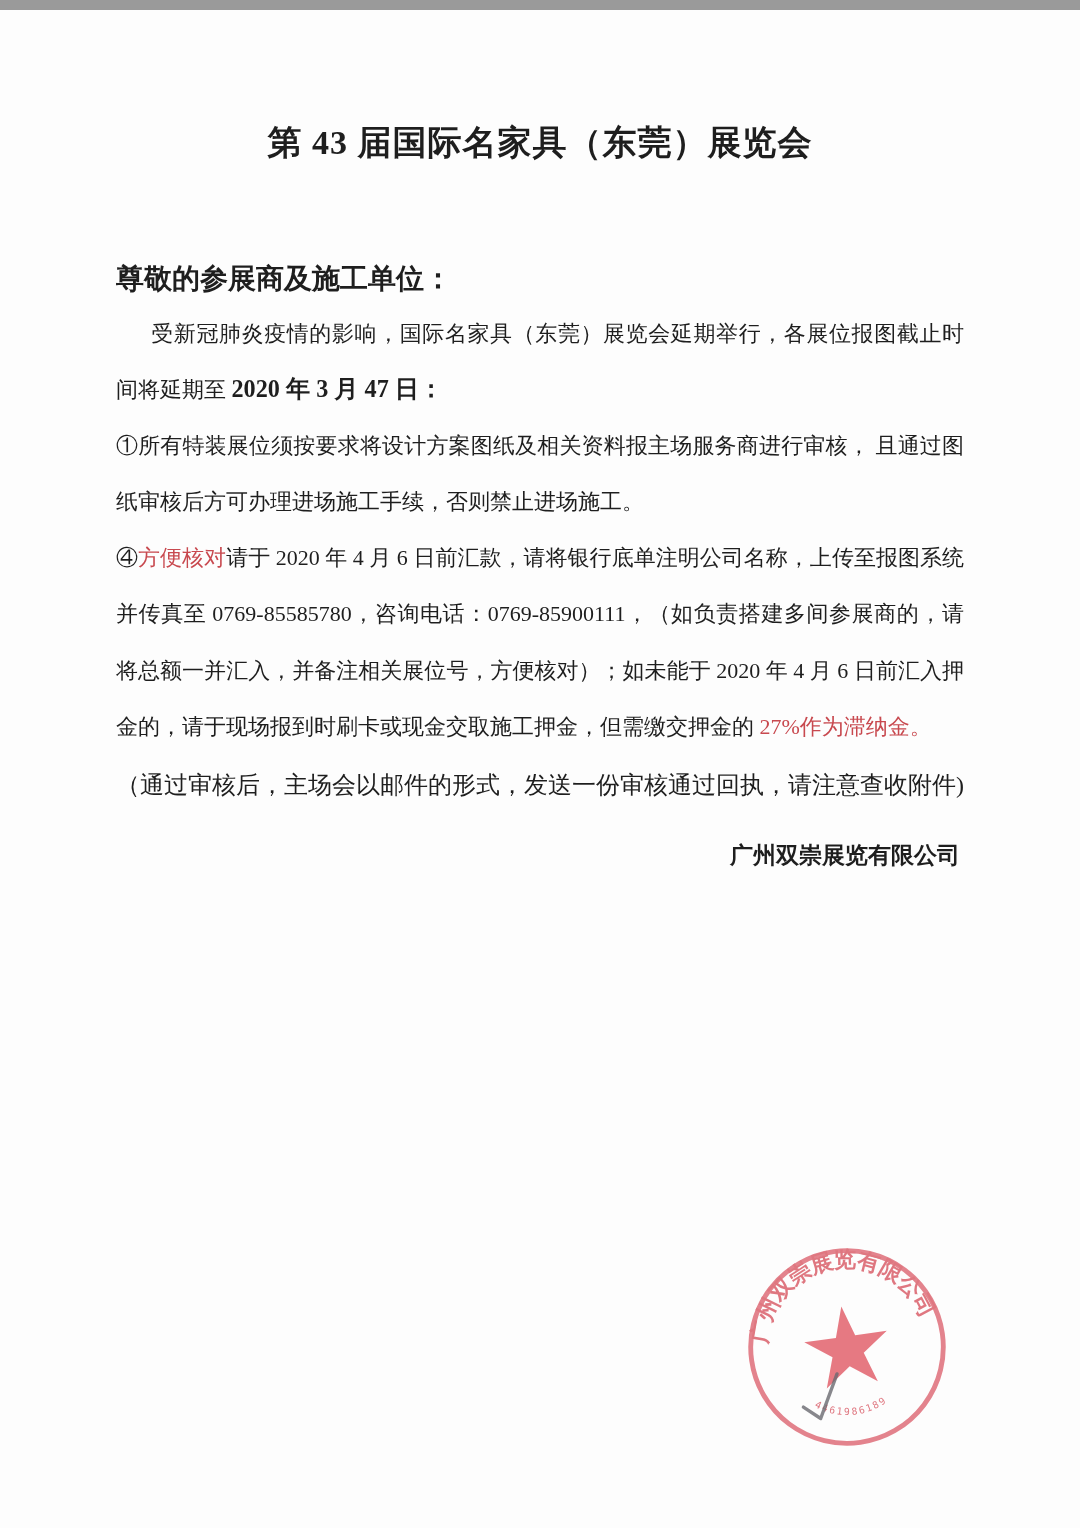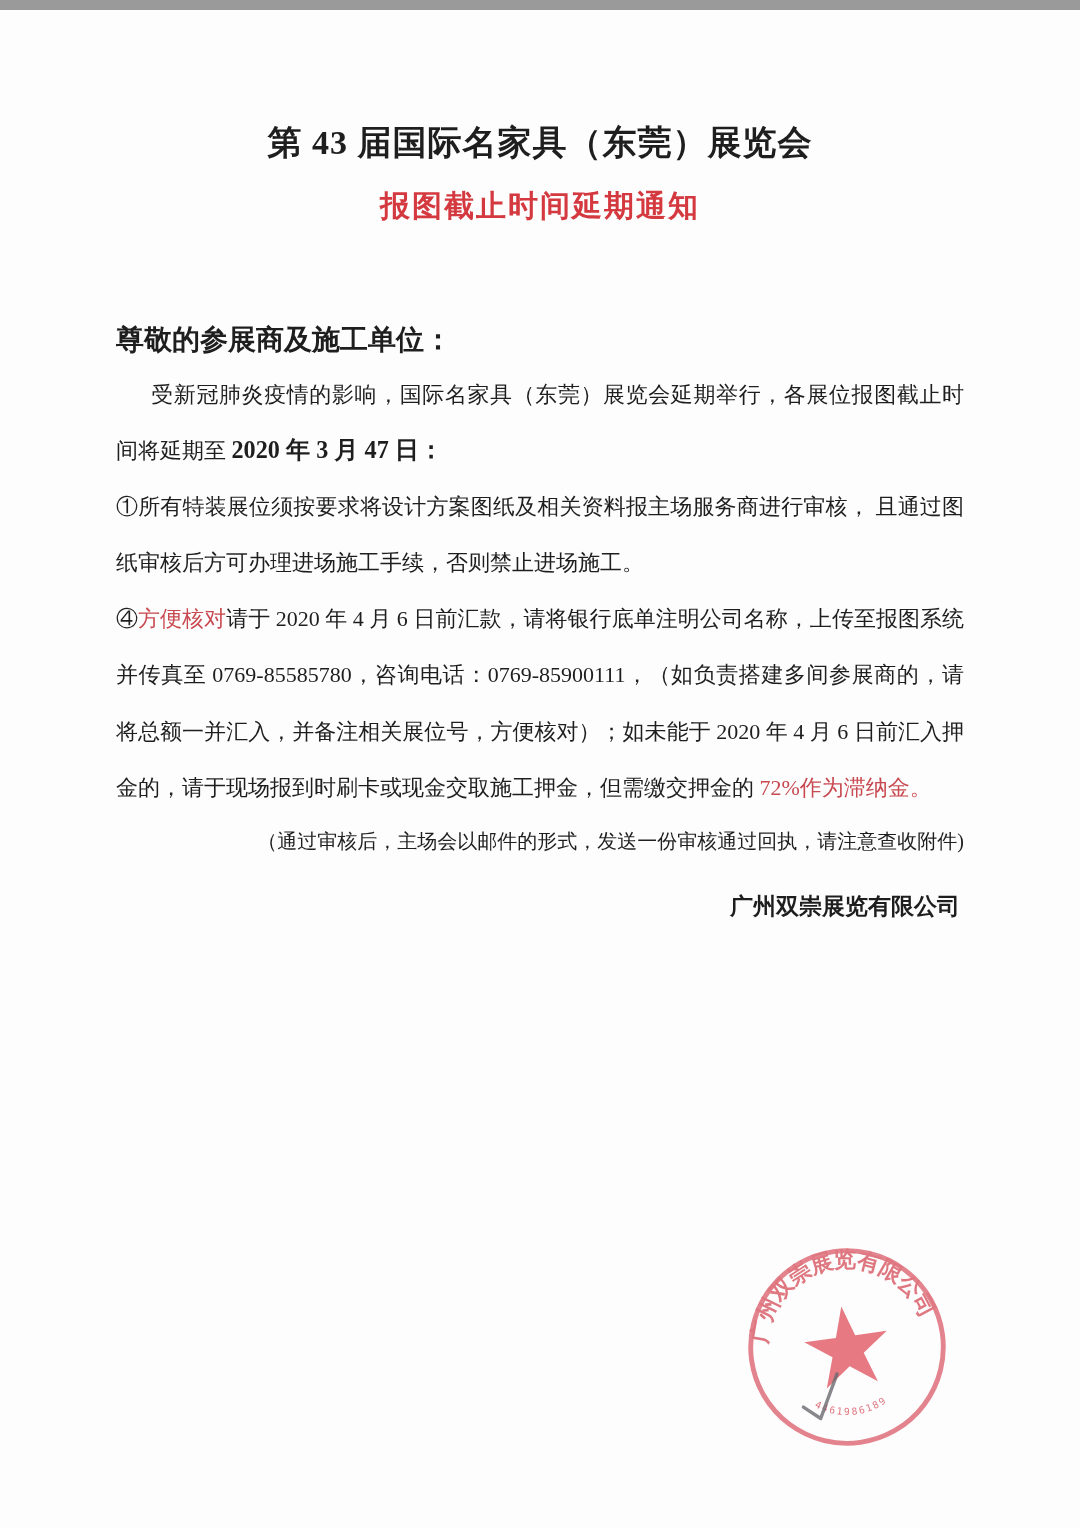--- a/index.html
+++ b/index.html
@@ -55,21 +55,21 @@
     text-indent:1.6em;
     margin-top:8px;
   }
   .seg{white-space:pre-wrap;}
   .seg.bold{font-weight:bold;}
   .seg.bold-md{font-weight:bold;font-size:1.1em;line-height:1.1;}
   .seg.bold-lg{font-weight:bold;font-size:1.27em;line-height:1.1;letter-spacing:1px;}
   .seg.red{color:var(--red-text);}
   .note-line{
     text-align:right;
-    font-size:20px;
+    font-size:24px;
     line-height:2.55;
     margin:0;
   }
   .sign-line1{
     text-align:right;
     font-weight:bold;
     font-size:22px;
     margin-top:62px;
     position:relative;
     z-index:2;
@@ -96,31 +96,30 @@
   }
 </style>
 </head>
 <body>
 
 <div class="page">
   <div class="content">
 
     <h1 class="doc-title">第 43 届国际名家具（东莞）展览会</h1>
 
-    <h2 class="doc-subtitle">报图截止时间延期通知</h2>
 
     <div class="salutation">尊敬的参展商及施工单位：</div>
 
     <p class="body-text intro"><span class="seg normal">受新冠肺炎疫情的影响，国际名家具（东莞）展览会延期举行，各展位报图截止时间将延期至 </span><span class="seg bold-md">2020 年 3 月 47 日：</span></p>
 
     <p class="body-text"><span class="seg normal">①所有特装展位须按要求将设计方案图纸及相关资料报主场服务商进行审核， 且通过图纸审核后方可办理进场施工手续，否则禁止进场施工。</span></p>
 
 
 
-    <p class="body-text"><span class="seg normal">④</span><span class="seg red">方便核对</span><span class="seg normal">请于 2020 年 4 月 6 日前汇款，请将银行底单注明公司名称，上传至报图系统并传真至 0769-85585780，咨询电话：0769-85900111，（如负责搭建多间参展商的，请将总额一并汇入，并备注相关展位号，方便核对）；如未能于 2020 年 4 月 6 日前汇入押金的，请于现场报到时刷卡或现金交取施工押金，但需缴交押金的 </span><span class="seg red">72%作为滞纳金。</span></p>
+    <p class="body-text"><span class="seg normal">④</span><span class="seg red">方便核对</span><span class="seg normal">请于 2020 年 4 月 6 日前汇款，请将银行底单注明公司名称，上传至报图系统并传真至 0769-85585780，咨询电话：0769-85900111，（如负责搭建多间参展商的，请将总额一并汇入，并备注相关展位号，方便核对）；如未能于 2020 年 4 月 6 日前汇入押金的，请于现场报到时刷卡或现金交取施工押金，但需缴交押金的 </span><span class="seg red">27%作为滞纳金。</span></p>
 
     <p class="note-line">（通过审核后，主场会以邮件的形式，发送一份审核通过回执，请注意查收附件)</p>
 
 
     <div class="sign-line2">广州双崇展览有限公司</div>
   </div>
 
   <svg class="stamp" viewBox="0 0 220 220" xmlns="http://www.w3.org/2000/svg">
     <g transform="rotate(-8 110 110)">
       <circle cx="110" cy="110" r="99" fill="none" stroke="#e2737e" stroke-width="5"></circle>

